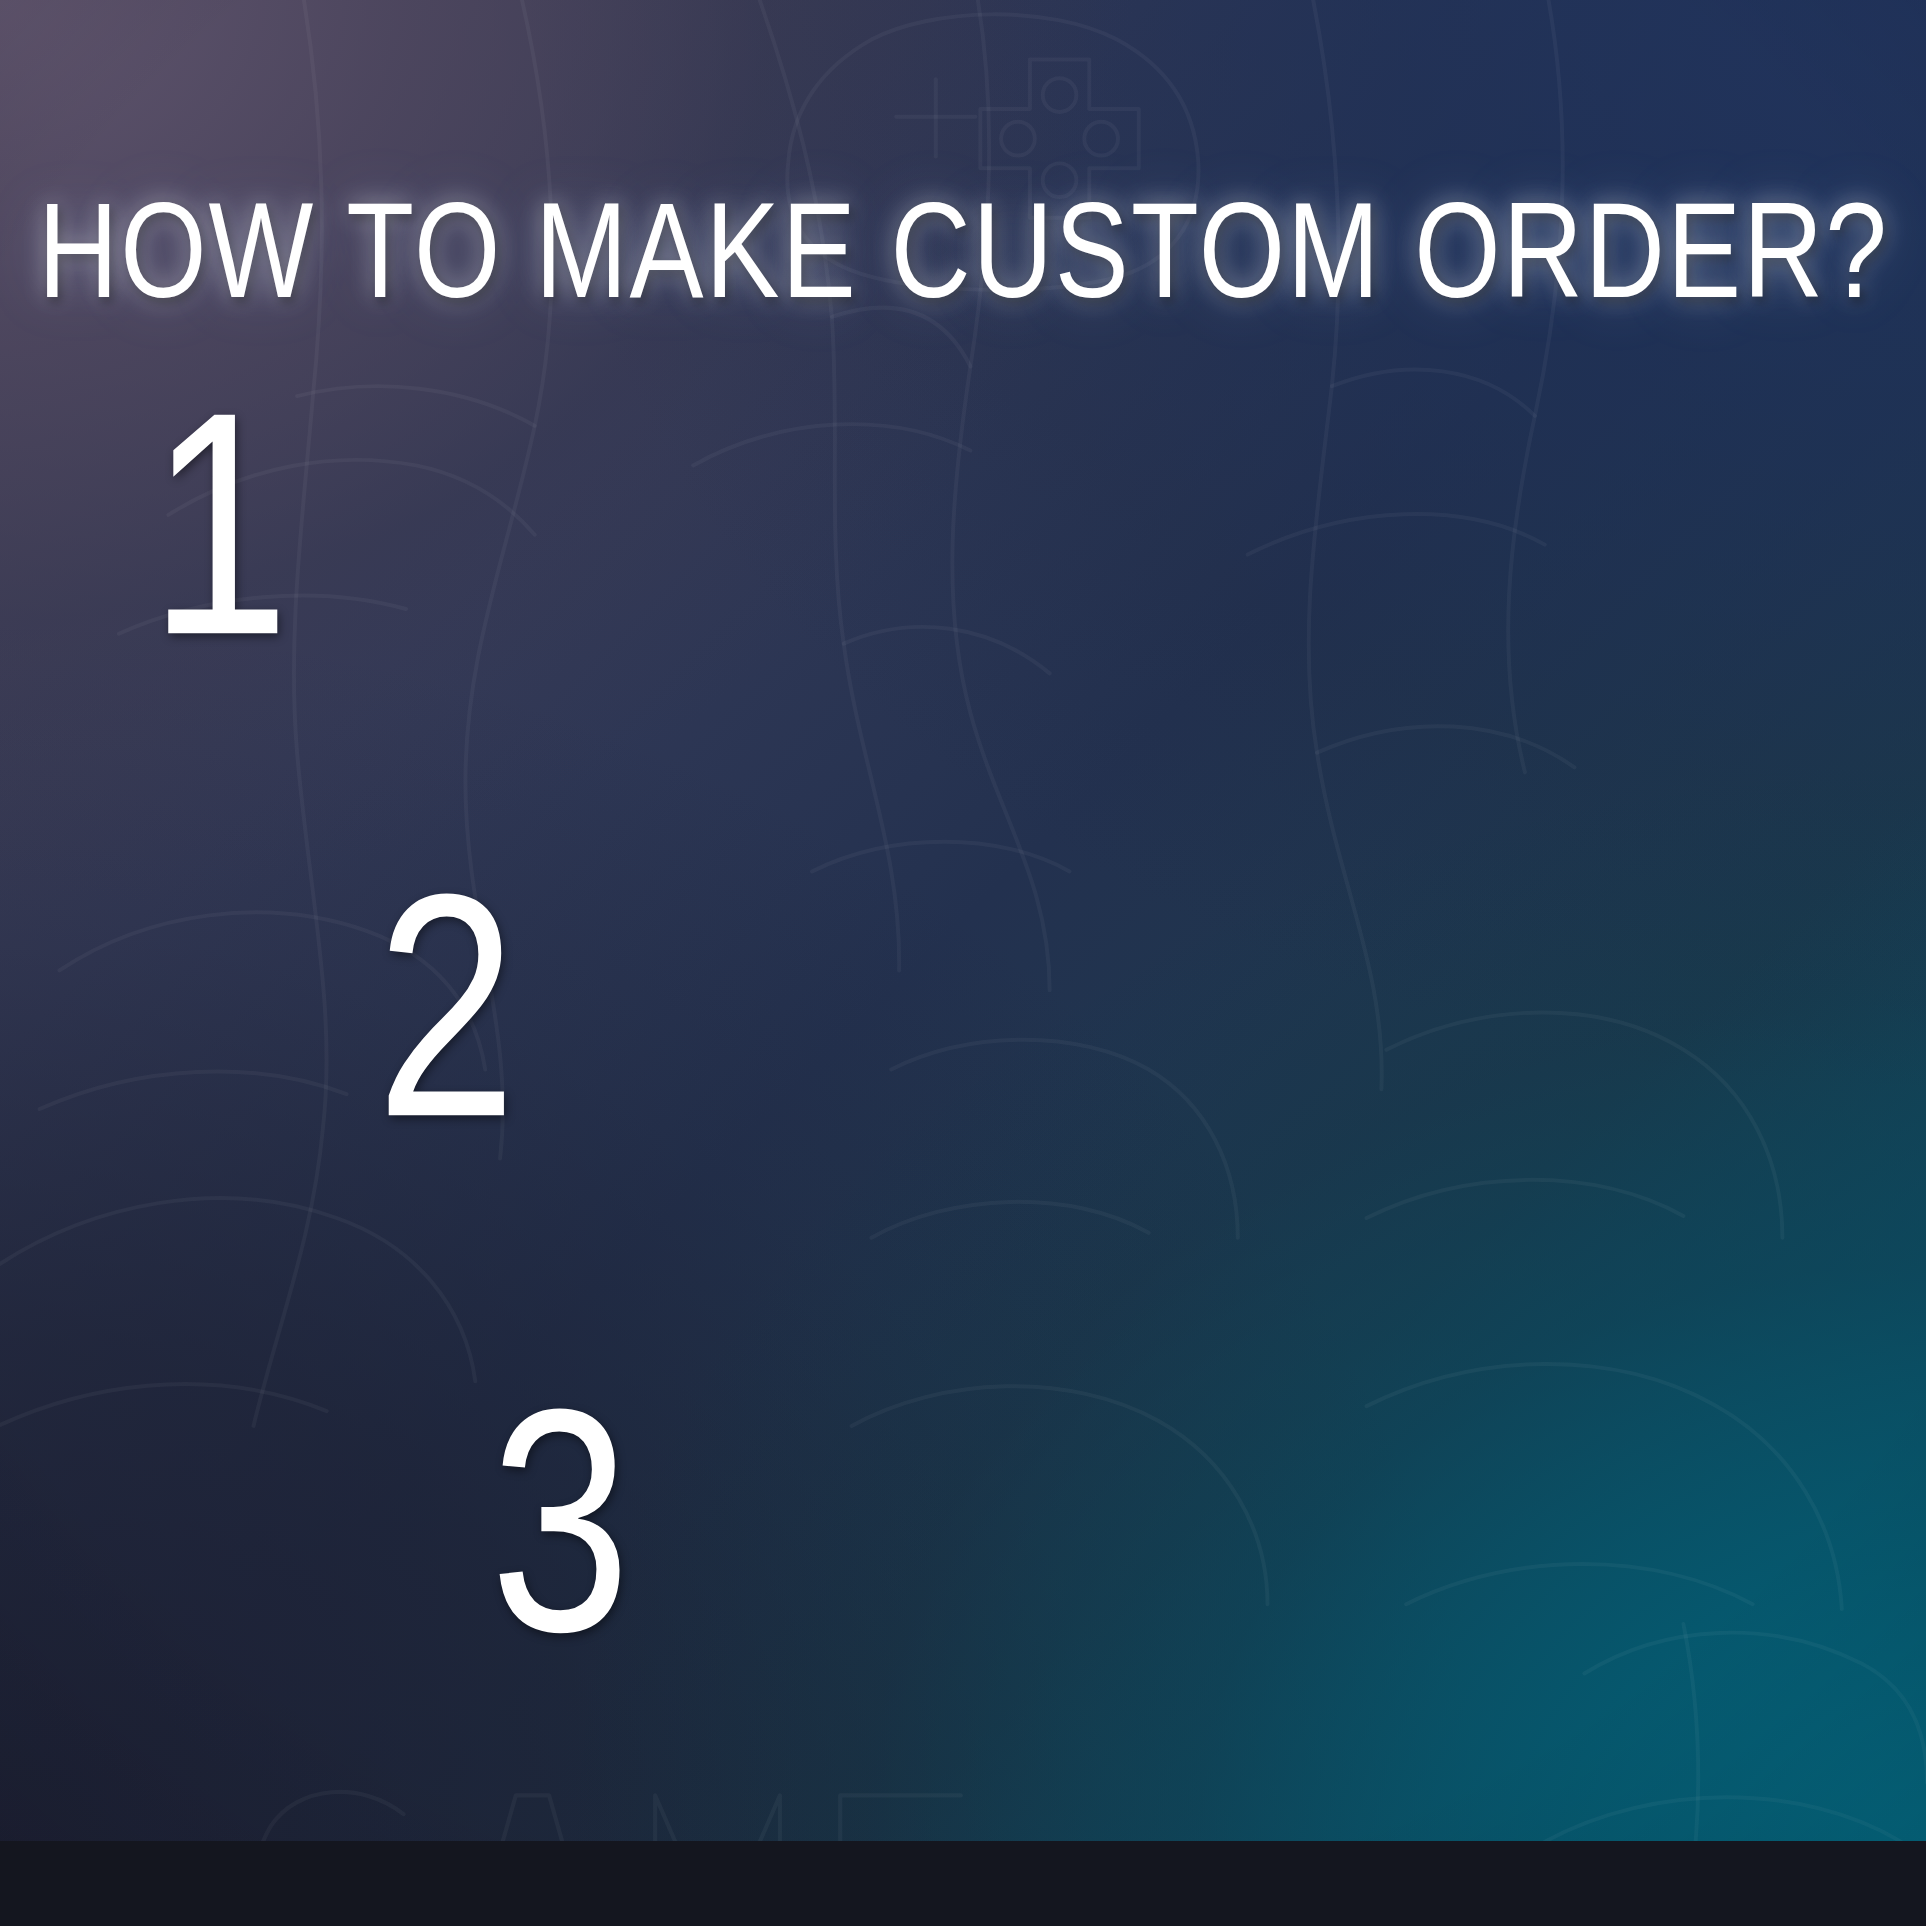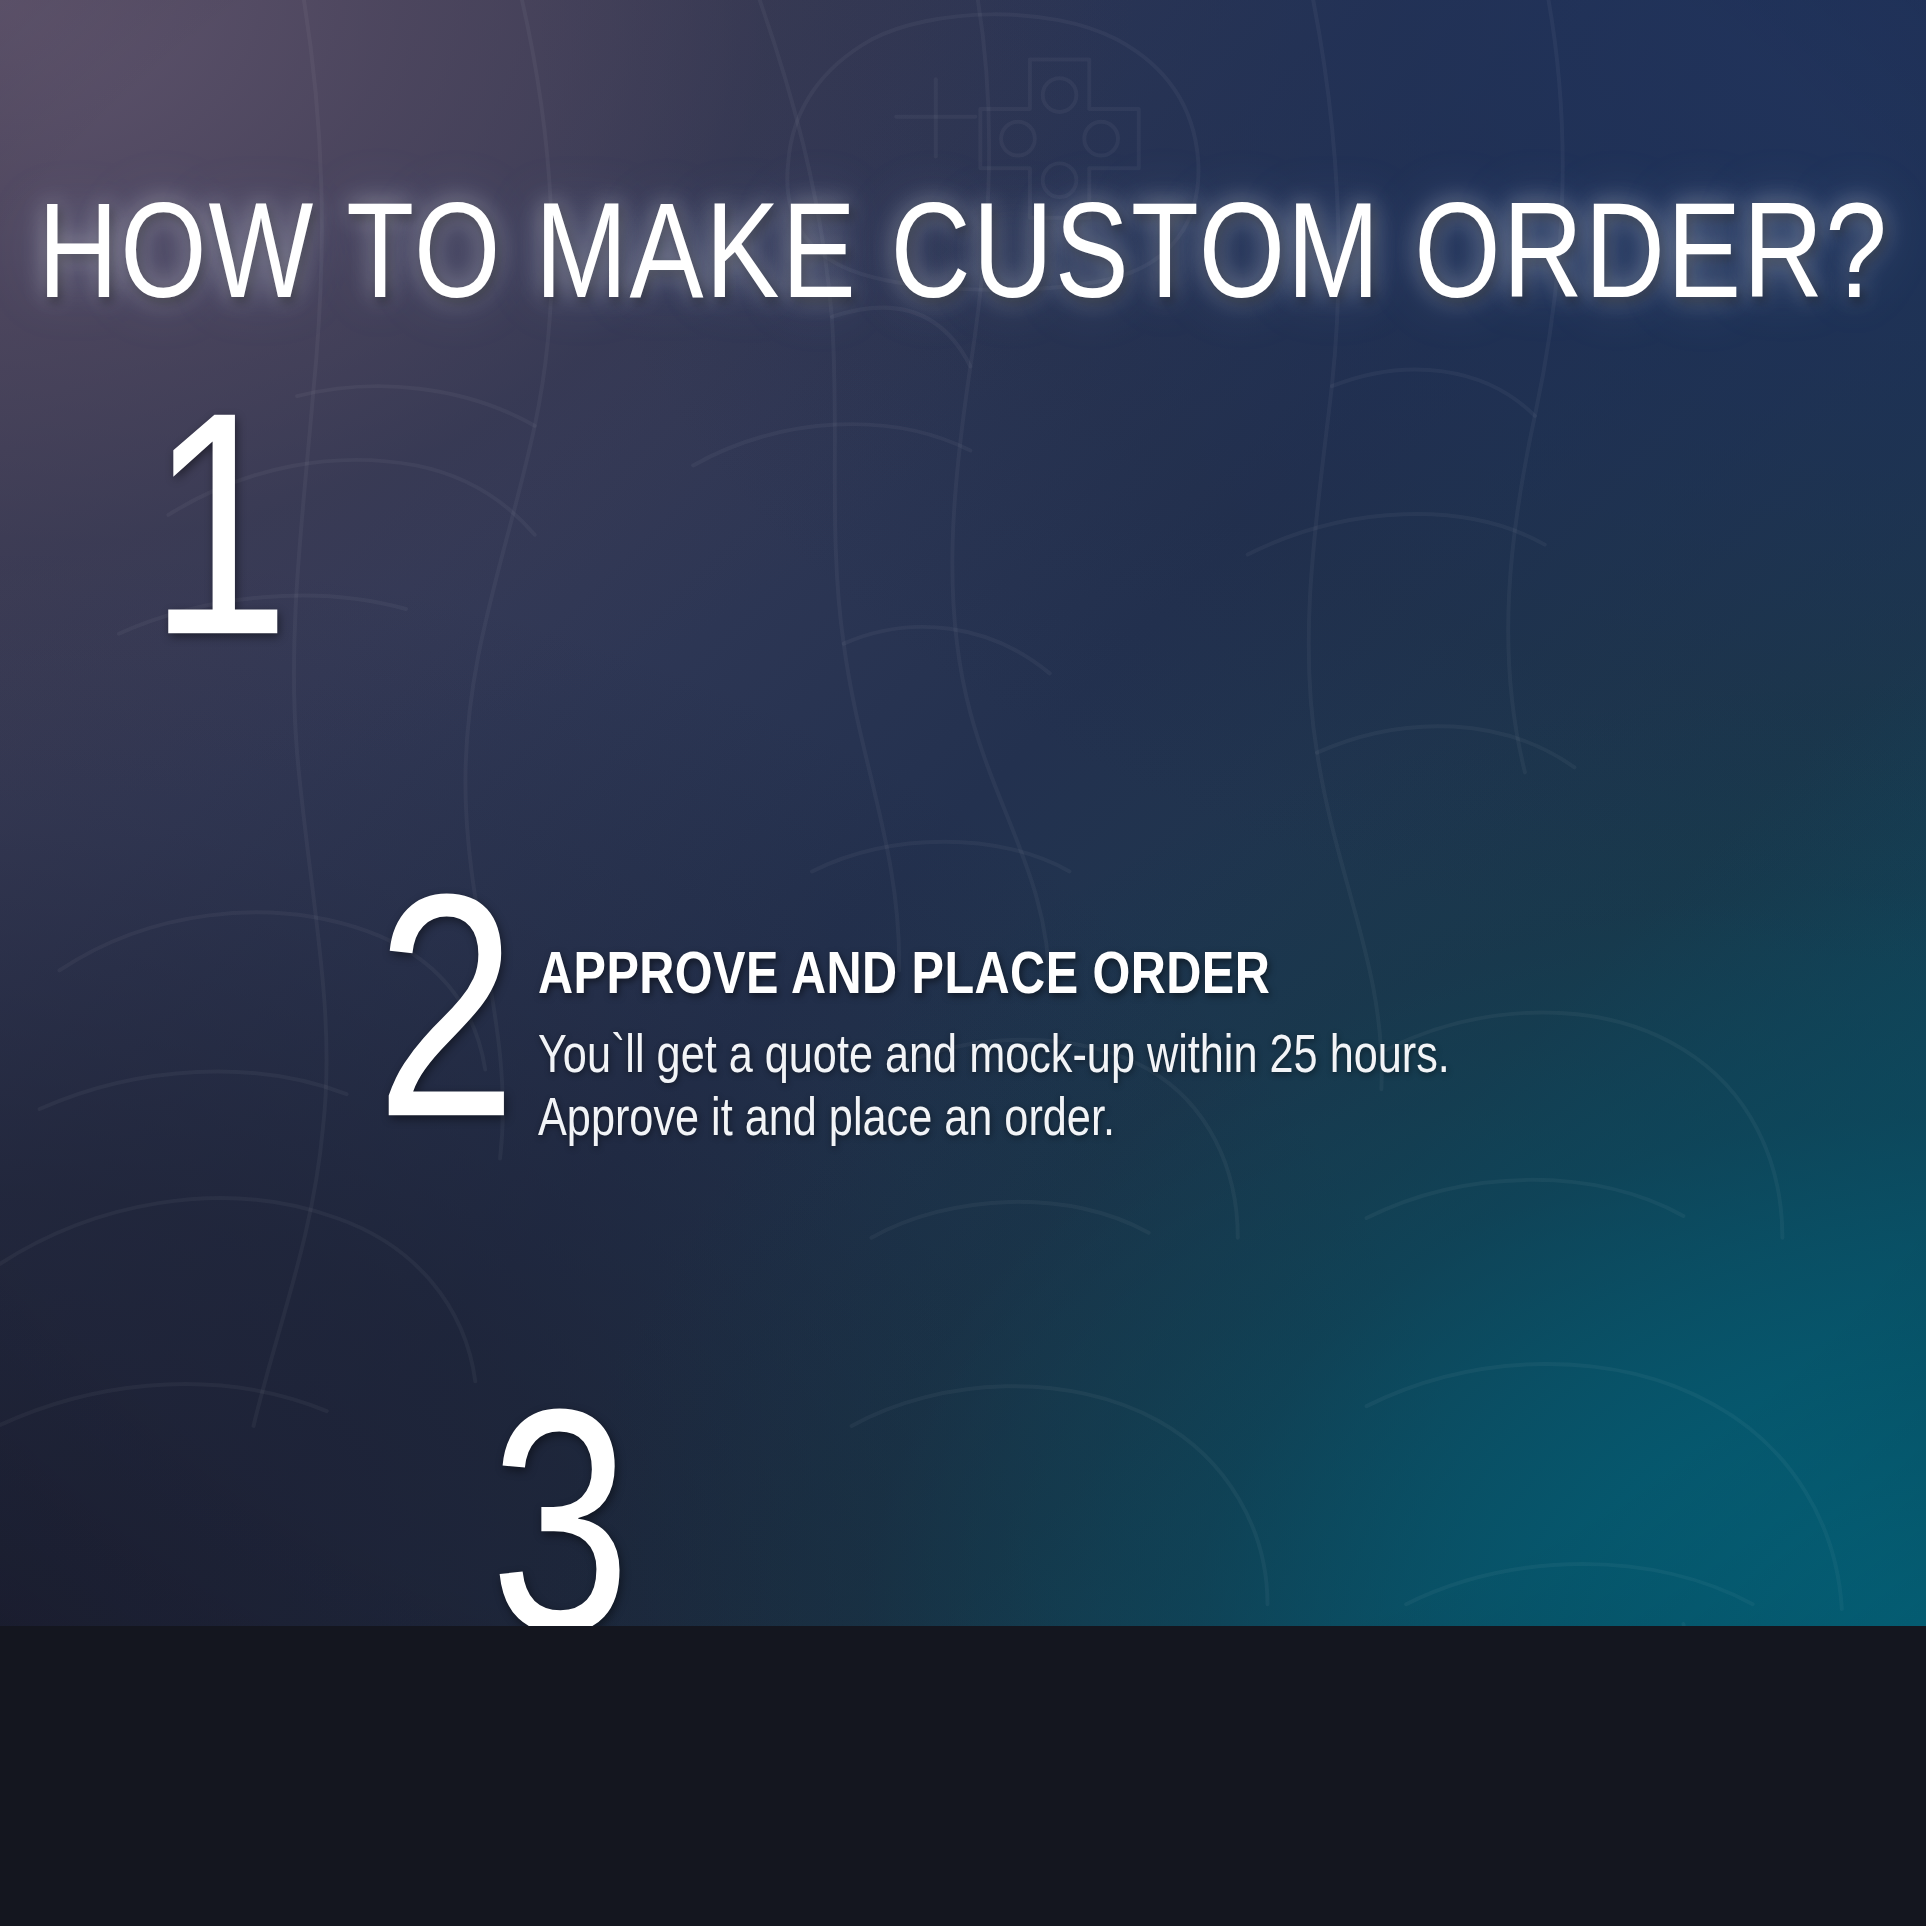--- a/index.html
+++ b/index.html
@@ -3,21 +3,21 @@
 <meta charset="utf-8">
 <style>
   html,body{margin:0;padding:0;background:#14161f;}
   body{
     font-family:"Liberation Sans", sans-serif;
     -webkit-font-smoothing:antialiased;
   }
   #canvas{
     position:relative;
     width:1927px;
-    height:1626px;
+    height:1841px;
     overflow:hidden;
     background:#2b2e42;
   }
 
   
   .bg-layer{position:absolute;inset:0;}
   .bg-base{
     background:
       radial-gradient(115% 95% at 100% 100%,  rgba(4,101,125,1.00) 0%, rgba(5,88,110,0.92) 16%, rgba(10,70,90,0.60) 33%, rgba(12,55,72,0.22) 48%, rgba(12,50,66,0.00) 62%),
       radial-gradient(95% 80% at 0% 0%,       rgba(96,85,110,0.95) 0%, rgba(80,72,96,0.72) 22%, rgba(58,56,78,0.34) 42%, rgba(45,48,70,0.00) 62%),
@@ -178,25 +178,20 @@
   <div class="content">
 
     <div class="page-title">HOW TO MAKE CUSTOM ORDER?</div>
 
     <div class="step step-1">
       <div class="step-num">1</div>
     </div>
 
     <div class="step step-2">
       <div class="step-num">2</div>
-      <div class="step-body">
-        <div class="step-title">APPROVE AND PLACE ORDER</div>
-        <div class="step-desc">You`ll get a quote and mock-up within 25 hours.
-Approve it and place an order.</div>
-      </div>
     </div>
 
     <div class="step step-3">
       <div class="step-num">3</div>
     </div>
 
   </div>
 </div>
 
 

